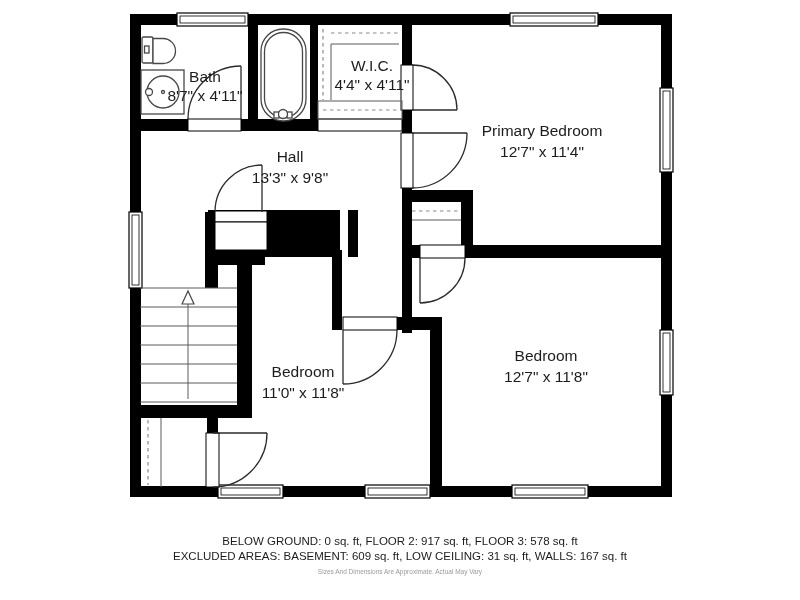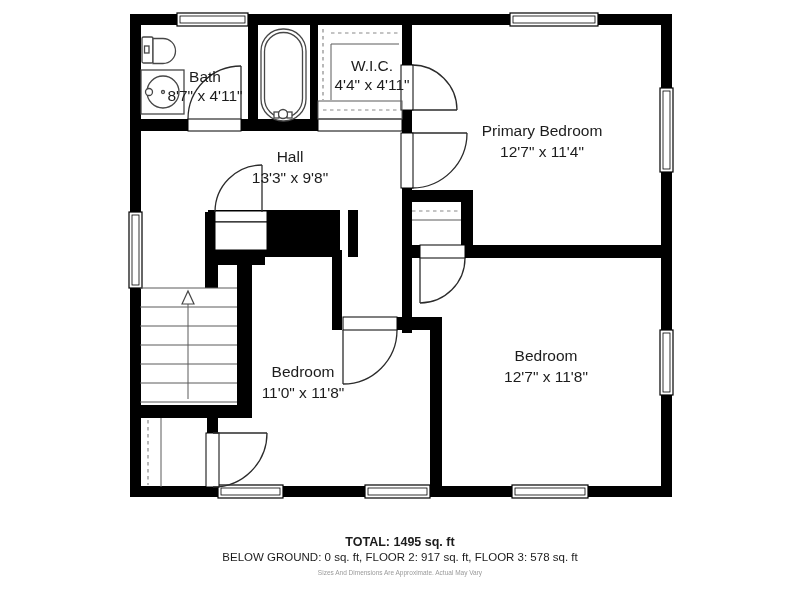--- a/index.html
+++ b/index.html
@@ -157,17 +157,17 @@
     <text class="lbl" x="542" y="136">Primary Bedroom</text>
     <text class="lbl" x="542" y="157">12'7" x 11'4"</text>
     <text class="lbl" x="303" y="377">Bedroom</text>
     <text class="lbl" x="303" y="398">11'0" x 11'8"</text>
     <text class="lbl" x="546" y="361">Bedroom</text>
     <text class="lbl" x="546" y="382">12'7" x 11'8"</text>
   </g>
 </svg>
 
 <div class="summary">
-  <div class="s-total">TOTAL: 1495 sq. ft</div>
   <div class="s-line">BELOW GROUND: 0 sq. ft, FLOOR 2: 917 sq. ft, FLOOR 3: 578 sq. ft</div>
+  <div class="s-line">EXCLUDED AREAS: BASEMENT: 609 sq. ft, LOW CEILING: 31 sq. ft, WALLS: 167 sq. ft</div>
   <div class="s-disc">Sizes And Dimensions Are Approximate. Actual May Vary</div>
 </div>
 </div>
 
 </body></html>

